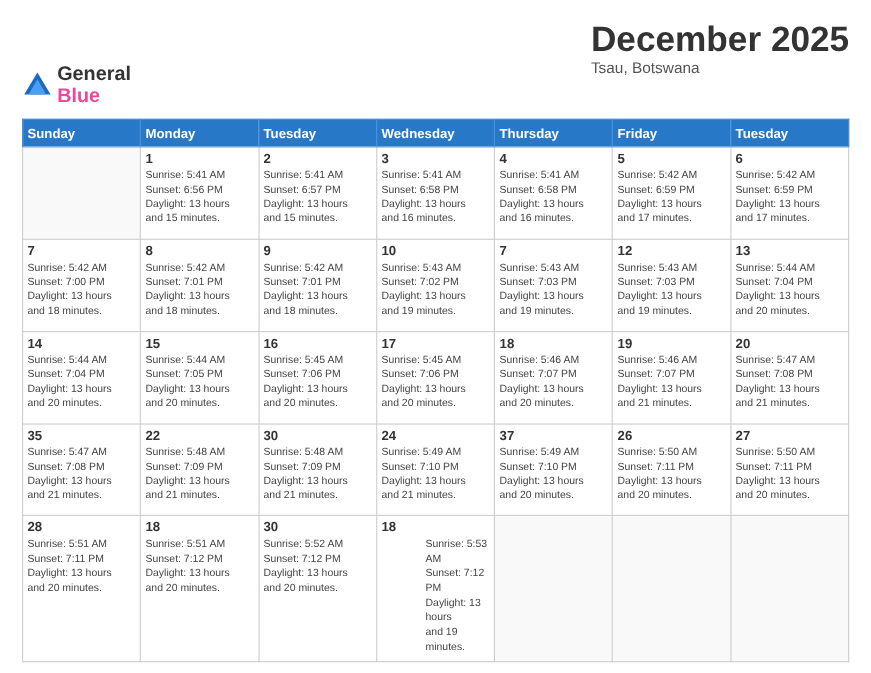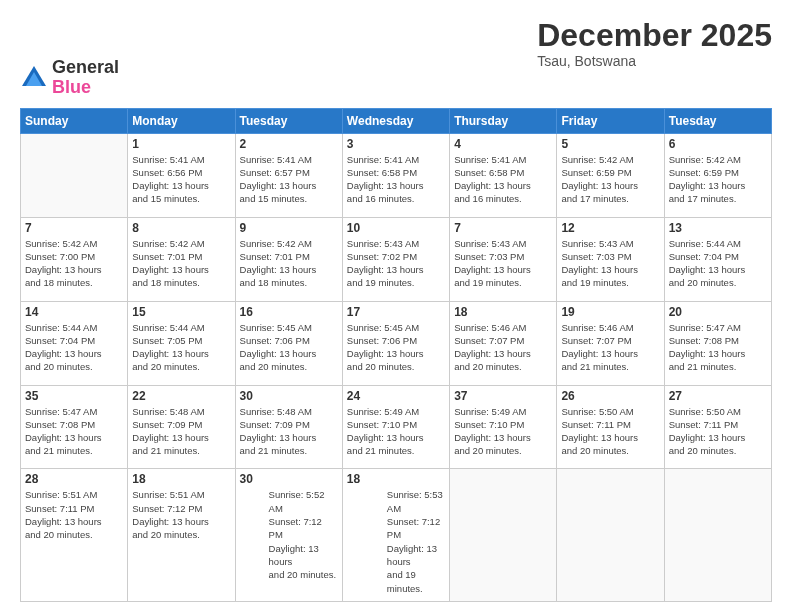--- a/index.html
+++ b/index.html
@@ -334,21 +334,21 @@
           </td>
           <td>
             <span class="day-number">18</span>
             <div class="day-info" style="white-space: pre-line;">Sunrise: 5:51 AM
 Sunset: 7:12 PM
 Daylight: 13 hours
 and 20 minutes.</div>
           </td>
           <td>
             <span class="day-number">30</span>
-            <div class="day-info" style="white-space: pre-line; margin-left: 29px;">Sunrise: 5:52 AM
+            <div class="day-info" style="white-space: pre-line;">Sunrise: 5:52 AM
 Sunset: 7:12 PM
 Daylight: 13 hours
 and 20 minutes.</div>
           </td>
           <td>
             <span class="day-number">18</span>
             <div class="day-info" style="white-space: pre-line; margin-left: 40px;">Sunrise: 5:53 AM
 Sunset: 7:12 PM
 Daylight: 13 hours
 and 19 minutes.</div>

